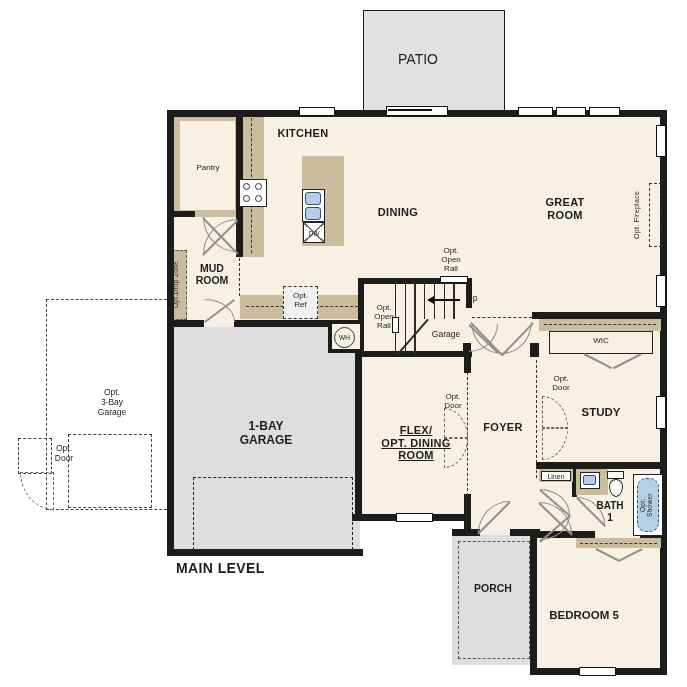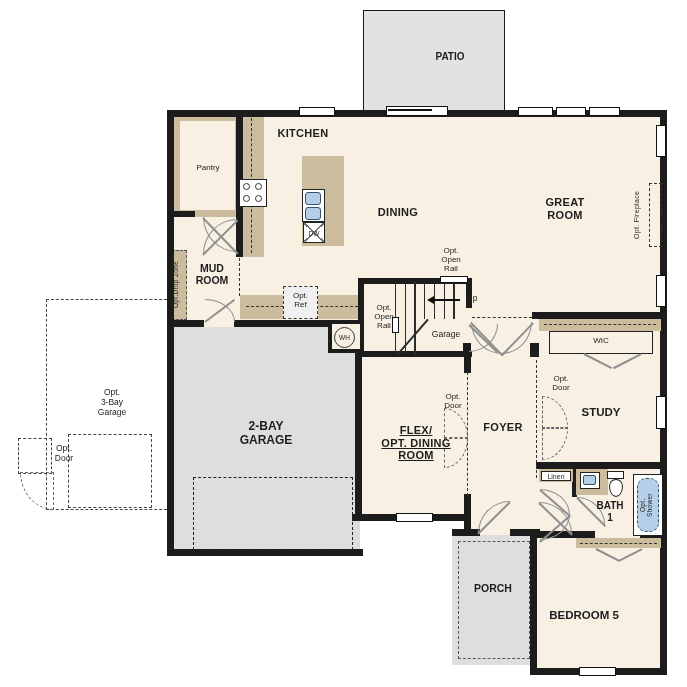--- a/index.html
+++ b/index.html
@@ -207,34 +207,35 @@
   <div class="arc q-br darc" style="left:444px;top:438px;width:24px;height:30px;"></div>
   <div class="arc q-tr darc" style="left:542px;top:396px;width:26px;height:32px;"></div>
   <div class="arc q-br darc" style="left:542px;top:428px;width:26px;height:32px;"></div>
   <div class="lbl small pre" style="left:436px;top:392px;width:34px;">Opt.
 Door</div>
   <div class="lbl small pre" style="left:544px;top:374px;width:34px;">Opt.
 Door</div>
 
   <div class="dash" style="left:458px;top:541px;width:72px;height:118px;border-width:1.2px;border-color:#555;"></div>
 
-  <div class="lbl" style="left:420px;top:51px;width:60px;font-weight:bold;font-size:10px;">PATIO</div>
+  <div class="lbl" style="left:388px;top:51px;width:60px;font-weight:normal;font-size:14px;">PATIO</div>
   <div class="lbl big" style="left:272px;top:127px;width:62px;">KITCHEN</div>
   <div class="lbl big" style="left:368px;top:206px;width:60px;">DINING</div>
   <div class="lbl big pre" style="left:534px;top:196px;width:62px;">GREAT
 ROOM</div>
   <div class="lbl small" style="left:184px;top:163px;width:48px;">Pantry</div>
   <div class="lbl pre" style="left:184px;top:262px;width:56px;font-weight:bold;font-size:10.5px;">MUD
 ROOM</div>
-  <div class="lbl pre" style="left:216px;top:420px;width:100px;font-weight:bold;font-size:12px;">2-BAY
+  <div class="lbl pre" style="left:216px;top:420px;width:100px;font-weight:bold;font-size:12px;">1-BAY
 GARAGE</div>
   <div class="lbl big pre" style="left:370px;top:424px;width:92px;text-decoration:underline;">FLEX/
 OPT. DINING
 ROOM</div>
   <div class="lbl big" style="left:475px;top:421px;width:56px;">FOYER</div>
   <div class="lbl" style="left:570px;top:406px;width:62px;font-weight:bold;font-size:11.5px;">STUDY</div>
   <div class="lbl pre" style="left:592px;top:500px;width:36px;font-weight:bold;font-size:10px;">BATH
 1</div>
   <div class="lbl" style="left:531px;top:609px;width:106px;font-weight:bold;font-size:11.5px;">BEDROOM 5</div>
   <div class="lbl" style="left:466px;top:582px;width:54px;font-weight:bold;font-size:10.5px;">PORCH</div>
 
+  <div class="lbl" style="left:176px;top:560px;width:130px;text-align:left;font-weight:bold;font-size:14px;letter-spacing:.4px;">MAIN LEVEL</div>
 
 </div>
 
 </body></html>

